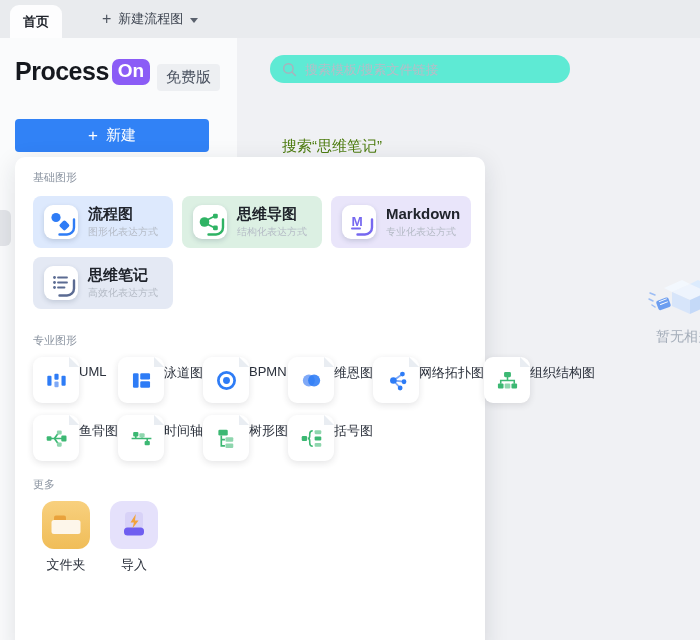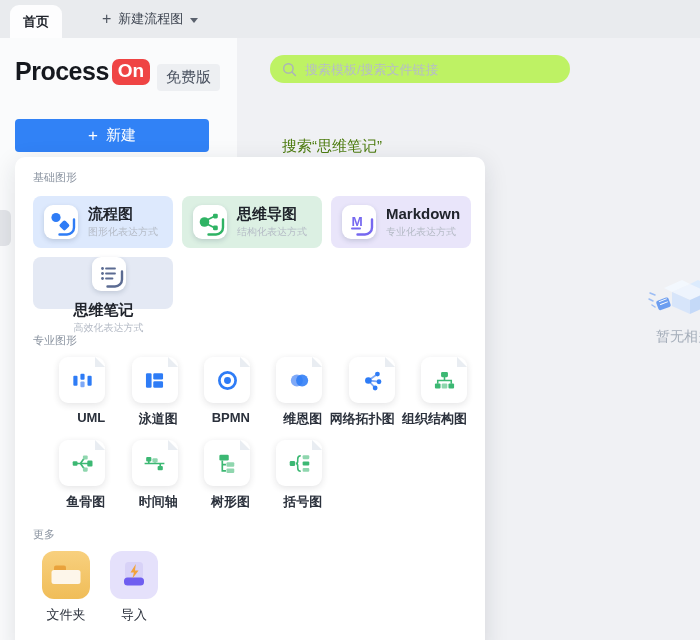--- a/index.html
+++ b/index.html
@@ -14,62 +14,62 @@
   .tab-new { position:absolute; left:102px; top:0; height:38px; display:flex; align-items:center; gap:7px;
     font-size:13px; color:#3f4652; cursor:pointer; }
   .tab-plus { font-size:16px; font-weight:400; color:#4e5560; line-height:1; }
   .caret-down { width:0; height:0; border-left:4.5px solid transparent; border-right:4.5px solid transparent;
     border-top:5px solid #5a616d; margin-top:2px; }
 
   
   .sidebar { position:absolute; left:0; top:38px; width:237px; bottom:0; background:#fafbfc; }
   .logo-row { position:absolute; left:15px; top:19px; display:flex; align-items:center; }
   .logo-primary { font-size:25px; font-weight:700; color:#15181e; letter-spacing:-0.5px; }
-  .logo-accent { margin-left:3px; background:#ef4444; color:#fff; font-size:19px; font-weight:700;
+  .logo-accent { margin-left:3px; background:#8b5cf6; color:#fff; font-size:19px; font-weight:700;
     border-radius:7px; padding:1px 6px 3px 6px; }
   .plan-badge { position:absolute; left:157px; top:26px; background:#edeff2; color:#4a5260;
     font-size:15px; border-radius:4px; padding:4px 9px; }
   .new-button { position:absolute; left:15px; top:81px; width:194px; height:33px; background:#3182f6;
     border:none; border-radius:4px; color:#fff; font-size:15px; display:flex; align-items:center;
     justify-content:center; gap:8px; cursor:pointer; font-family:inherit; }
   .new-button .plus { font-size:17px; font-weight:300; line-height:1; margin-top:-1px; }
   .hidden-item { position:absolute; left:0; top:172px; width:11px; height:36px; background:#e3e5e9;
     border-radius:0 6px 6px 0; }
 
   
   .content { position:absolute; left:237px; top:38px; right:0; bottom:0; background:#f0f1f4; }
-  .search-pill { position:absolute; left:33px; top:17px; width:300px; height:28px; background:#bef264;
+  .search-pill { position:absolute; left:33px; top:17px; width:300px; height:28px; background:#5eead4;
     border-radius:14px; display:flex; align-items:center; padding:0 12px; gap:8px; }
   .search-pill input { border:none; outline:none; background:transparent; flex:1; font-size:13px;
     color:#4e5969; font-family:inherit; }
   .search-pill input::placeholder { color:#b6bdc7; }
   .suggestion { position:absolute; left:45px; top:99px; font-size:15px; color:#4d7c0f; }
   .empty-state { position:absolute; left:411px; top:228px; width:120px; text-align:left; }
   .empty-illustration { display:block; margin-left:0; }
   .empty-text { font-size:14px; color:#a4adb9; white-space:nowrap; margin-top:4px; margin-left:8px; }
 
   
   .panel { position:absolute; left:15px; top:157px; width:470px; height:500px; background:#ffffff;
     border-radius:10px; box-shadow:0 6px 24px rgba(28,35,48,.12); z-index:30; padding:13px 18px 0 18px; }
   .sec-label { font-size:11px; color:#8a93a0; }
   .cards { display:grid; grid-template-columns:repeat(3,140px); gap:9px; margin-top:11px; }
   .card { height:52px; border-radius:8px; display:flex; align-items:center; padding-left:11px; gap:10px; cursor:pointer; }
   .card.c-blue  { background:#dde9fd; }
   .card.c-green { background:#dcf0e3; }
   .card.c-purple{ background:#e9e5fa; }
-  .card.c-slate { background:#e4e9f4;flex-direction:column; }
+  .card.c-slate { background:#e4e9f4; }
   .card-icon { width:34px; height:34px; background:#fff; border-radius:9px; flex:0 0 auto;
     box-shadow:0 2px 5px rgba(40,60,90,.18); }
   .card-title { font-size:15px; font-weight:700; color:#20242c; line-height:1.2; }
   .card-sub { font-size:10px; color:#b5bbc6; margin-top:2px; }
   .cards-row2 { margin-top:9px; width:140px; }
 
   .pro-label { margin-top:24px; }
   .grid { display:grid; grid-template-columns:repeat(6,1fr); row-gap:12px; margin-top:9px; }
-  .cell { display:flex; flex-direction:column; align-items:flex-end; cursor:pointer;font-weight:bold; }
+  .cell { display:flex; flex-direction:row; align-items:flex-start; cursor:pointer; }
   .page-icon { position:relative; width:46px; height:46px; background:#fff; border-radius:9px;
     box-shadow:0 2px 7px rgba(31,35,41,.12); display:flex; align-items:center; justify-content:center; }
   .page-icon::after { content:""; position:absolute; top:0; right:0; width:0; height:0;
     border-bottom:10px solid #e9edf2; border-right:10px solid transparent; border-top-right-radius:9px; }
   .cell-label { margin-top:7px; font-size:13px; color:#2b313c; white-space:nowrap; }
 
   .more-label { margin-top:16px; }
   .more-row { display:flex; gap:20px; margin-top:9px; margin-left:9px; }
   .more-item { display:flex; flex-direction:column; align-items:center; cursor:pointer; }
   .big-icon { width:48px; height:48px; border-radius:12px; display:flex; align-items:center; justify-content:center; }

